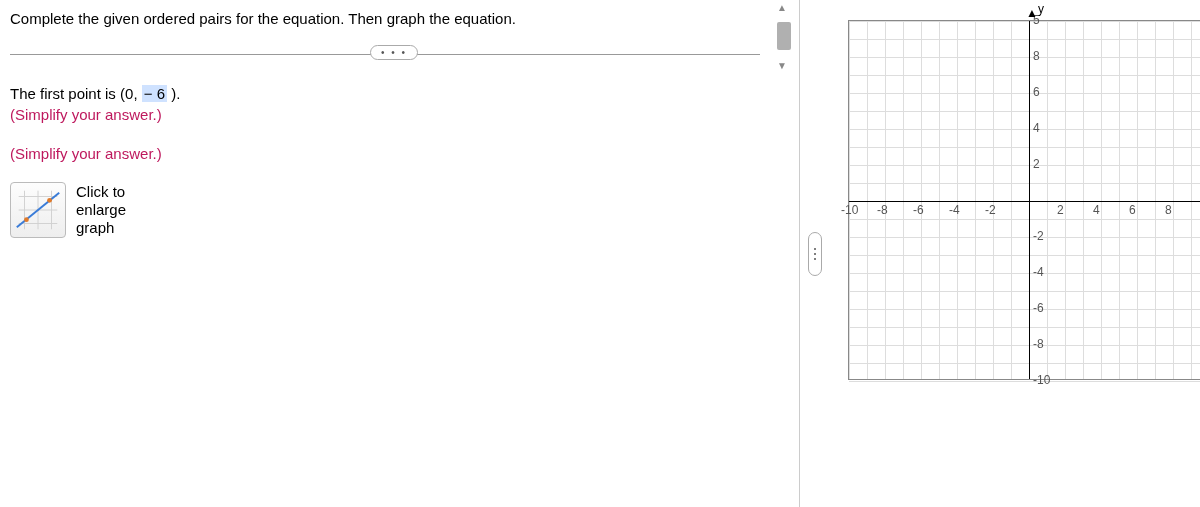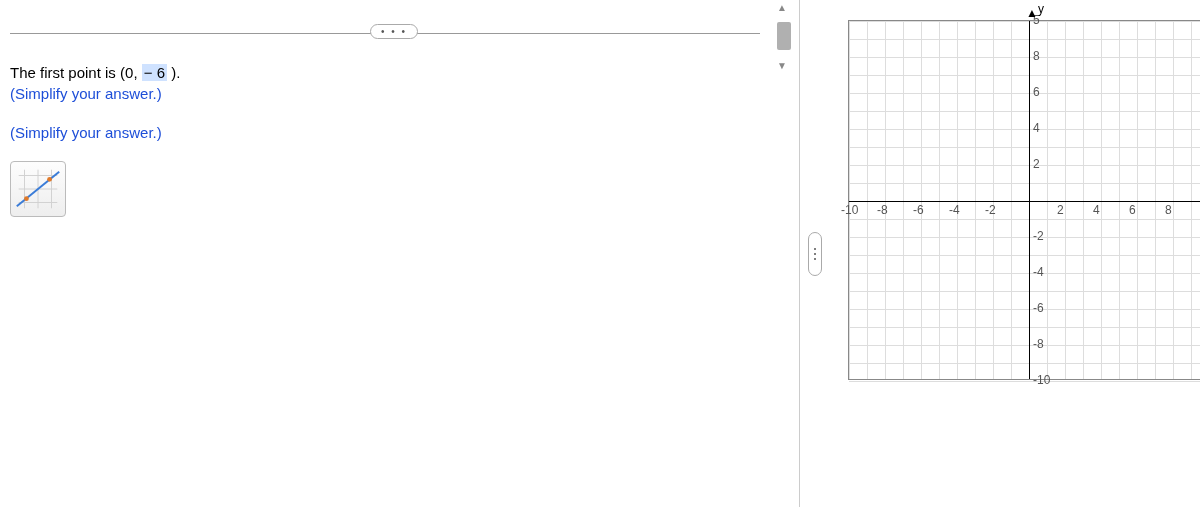--- a/index.html
+++ b/index.html
@@ -83,21 +83,21 @@
       top: -2px;
       background: #fff;
       border: 1px solid #aaa;
       border-radius: 10px;
       padding: 1px 10px;
       font-size: 10px;
       letter-spacing: 2px;
       color: #555;
     }
     .block { margin-bottom: 18px; line-height: 1.4; }
-    .hint { color: #1d4ed8; }
+    .hint { color: #be185d; }
     .highlight {
       background: #cfe2ff;
       padding: 0 2px;
     }
     .graph-btn-row { display: flex; align-items: center; gap: 10px; }
     .graph-btn {
       width: 56px;
       height: 56px;
       border: 1px solid #bbb;
       border-radius: 4px;
@@ -137,20 +137,21 @@
       color: #555;
       text-align: center;
     }
     .axis-lbl { position: absolute; font-size: 12px; }
   </style>
 </head>
 <body>
 
 <div class="left-panel">
   <div class="intro">
+    <p>Complete the given ordered pairs for the equation. Then graph the equation.</p>
   </div>
 
   <div class="hr-row">
     <hr class="hr-line">
     <div class="hr-pill">• • •</div>
   </div>
 
   <div class="block">
     <p>
       <span>The first point is (0, </span><span class="highlight">− 6</span><span> ).</span>
@@ -171,20 +172,25 @@
             <line x1="28" y1="8" x2="28" y2="48"></line>
           <line x1="8" y1="14" x2="48" y2="14"></line>
             <line x1="8" y1="42" x2="48" y2="42"></line>
           <line x1="14" y1="8" x2="14" y2="48"></line>
             <line x1="42" y1="8" x2="42" y2="48"></line>
         </g>
         <line x1="6" y1="46" x2="50" y2="10" stroke="#3a7cd8" stroke-width="2"></line>
         <circle cx="16" cy="38" r="2.5" fill="#e07a2a"></circle>
           <circle cx="40" cy="18" r="2.5" fill="#e07a2a"></circle>
       </svg>
+    </div>
+    <div class="click-text">
+      <div>Click to</div>
+      <div>enlarge</div>
+      <div>graph</div>
     </div>
   </div>
 </div>
 
 <div class="scroll-col">
   <div class="scroll-up">▲</div>
   <div class="scroll-thumb"></div>
   <div class="scroll-down">▼</div>
 </div>
 

